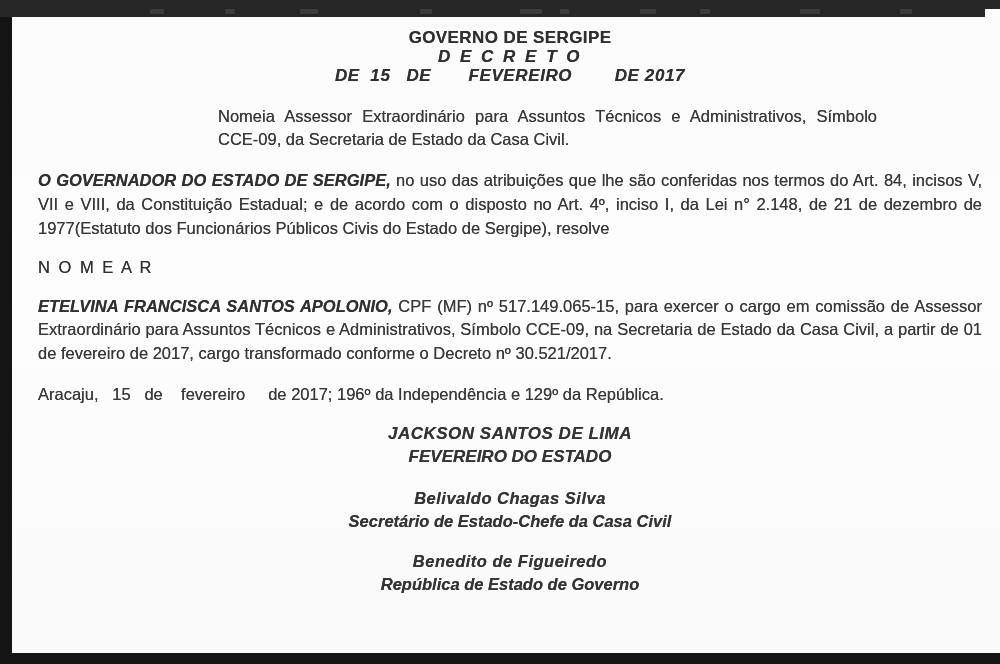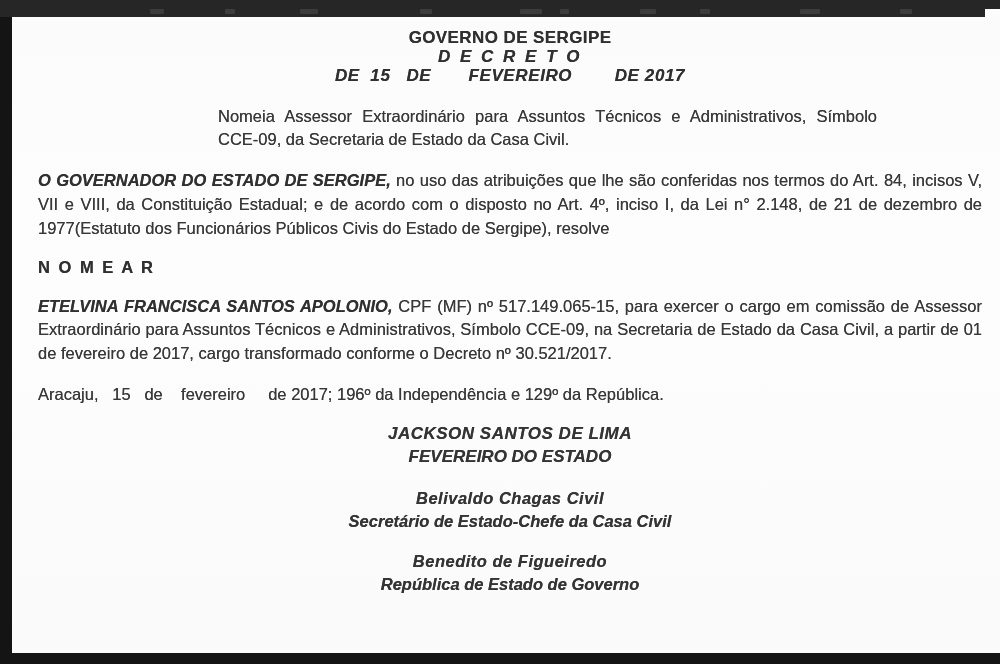--- a/index.html
+++ b/index.html
@@ -46,21 +46,21 @@
 
   .summary{
     margin:20px 105px 4px 180px;
     line-height:23px;text-align:justify;
   }
   .preamble{
     margin-top:17px;line-height:24px;text-align:justify;
   }
   .lead-bold-italic{font-weight:bold;font-style:italic;color:#303030;}
   .action{
-    margin-top:8px;font-weight:bold;letter-spacing:2px;line-height:20px;color:#303030;white-space:pre;
+    margin-top:8px;font-weight:normal;letter-spacing:2px;line-height:20px;color:#303030;white-space:pre;
   }
   .appointment{
     margin-top:18px;line-height:23.5px;text-align:justify;
   }
   .dateline{
     margin-top:4px;line-height:24px;white-space:pre-wrap;
   }
   .sig{
     text-align:center;font-weight:bold;font-style:italic;line-height:23px;color:#343434;
   }
@@ -108,21 +108,21 @@
       <p class="appointment"><span class="lead-bold-italic">ETELVINA FRANCISCA SANTOS APOLONIO,</span><span> CPF (MF) nº 517.149.065-15, para exercer o cargo em comissão de Assessor Extraordinário para Assuntos Técnicos e Administrativos, Símbolo CCE-09, na Secretaria de Estado da Casa Civil, a partir de 01 de fevereiro de 2017, cargo transformado conforme o Decreto nº 30.521/2017.</span></p>
 
       <p class="dateline">Aracaju,   15   de    fevereiro     de 2017; 196º da Independência e 129º da República.</p>
 
       <div class="sig sig-governor">
         <div class="sig-name">JACKSON SANTOS DE LIMA</div>
         <div class="sig-title">FEVEREIRO DO ESTADO</div>
       </div>
 
       <div class="sig sig-casa-civil">
-        <div class="sig-name">Belivaldo Chagas Civil</div>
+        <div class="sig-name">Belivaldo Chagas Silva</div>
         <div class="sig-title">Secretário de Estado-Chefe da Casa Civil</div>
       </div>
 
       <div class="sig sig-governo">
         <div class="sig-name">Benedito de Figueiredo</div>
         <div class="sig-title">República de Estado de Governo</div>
       </div>
 
     </div>
   </div>

